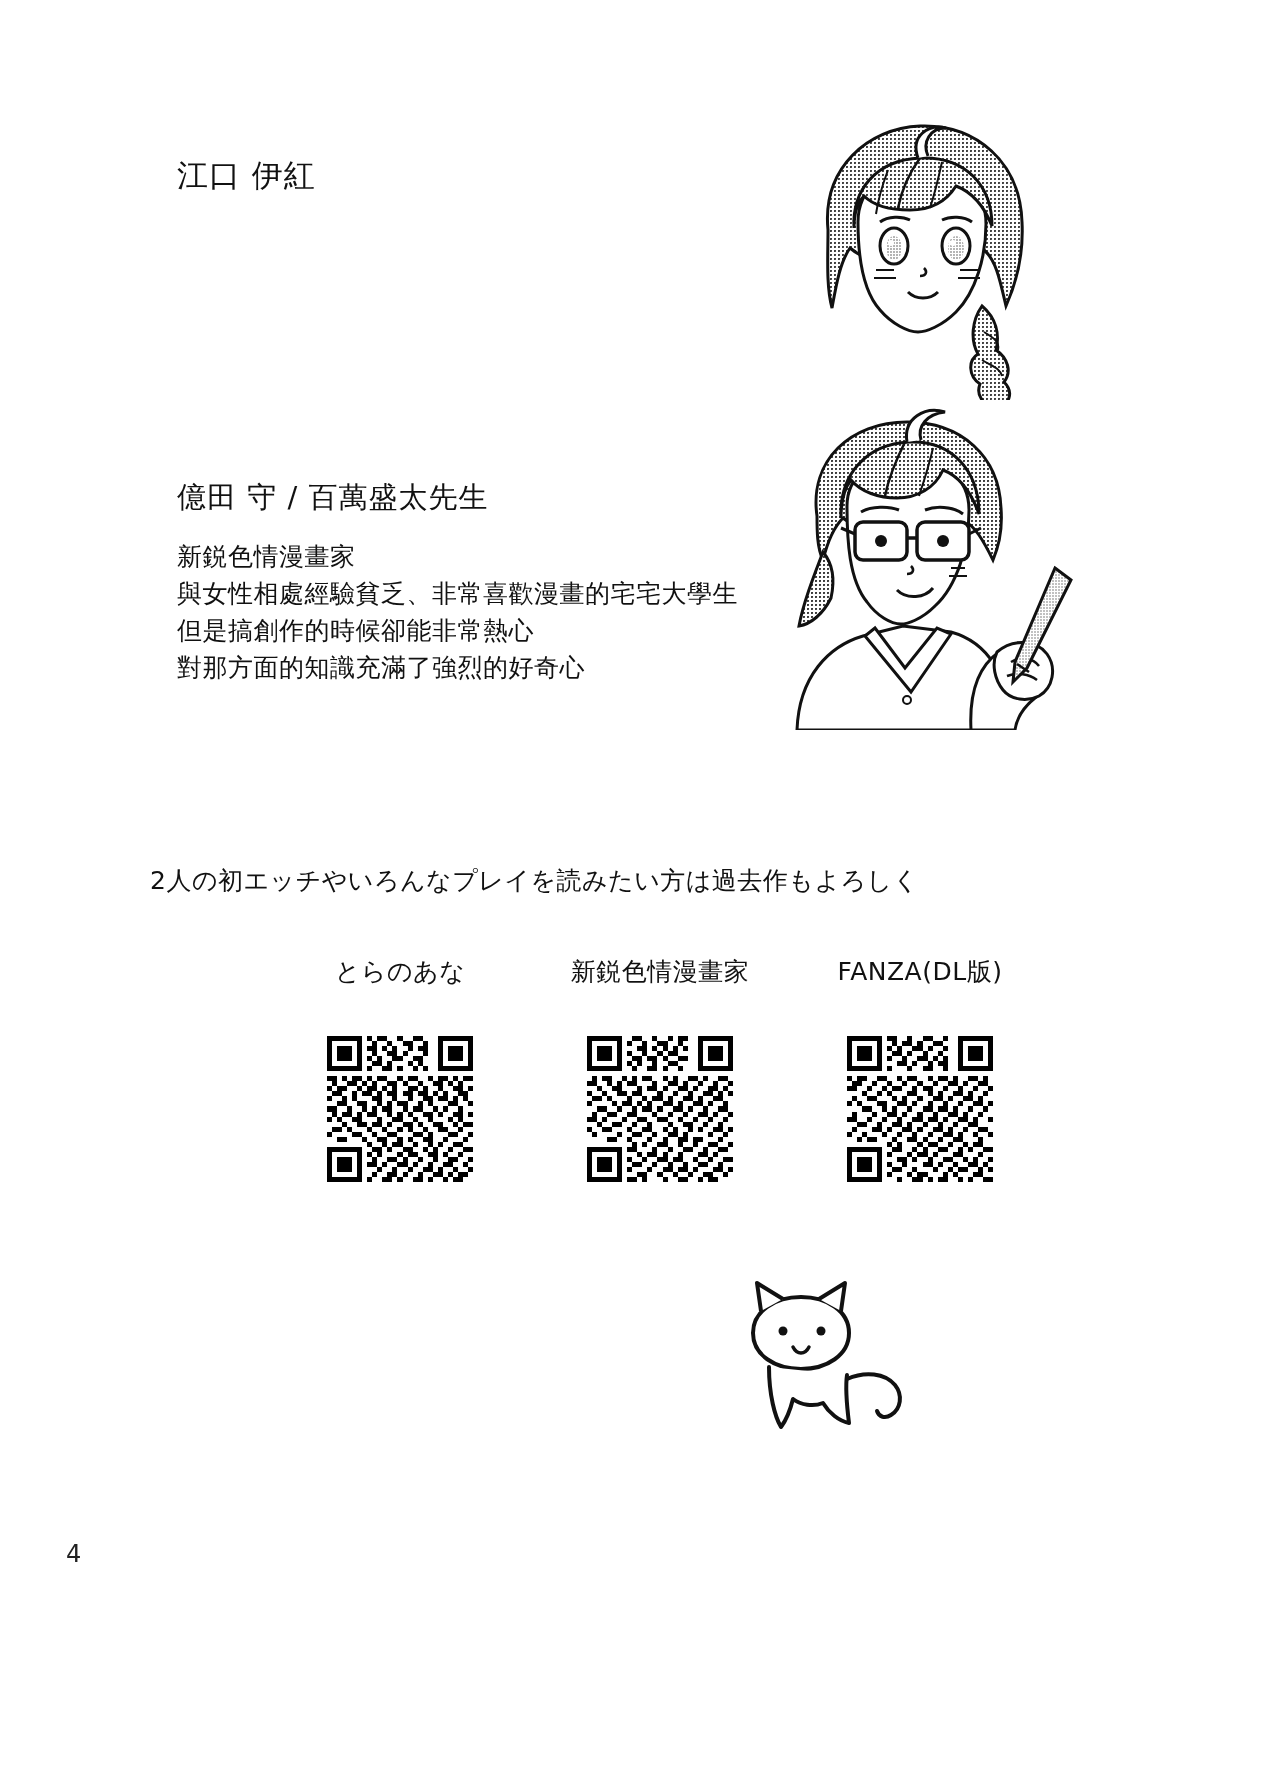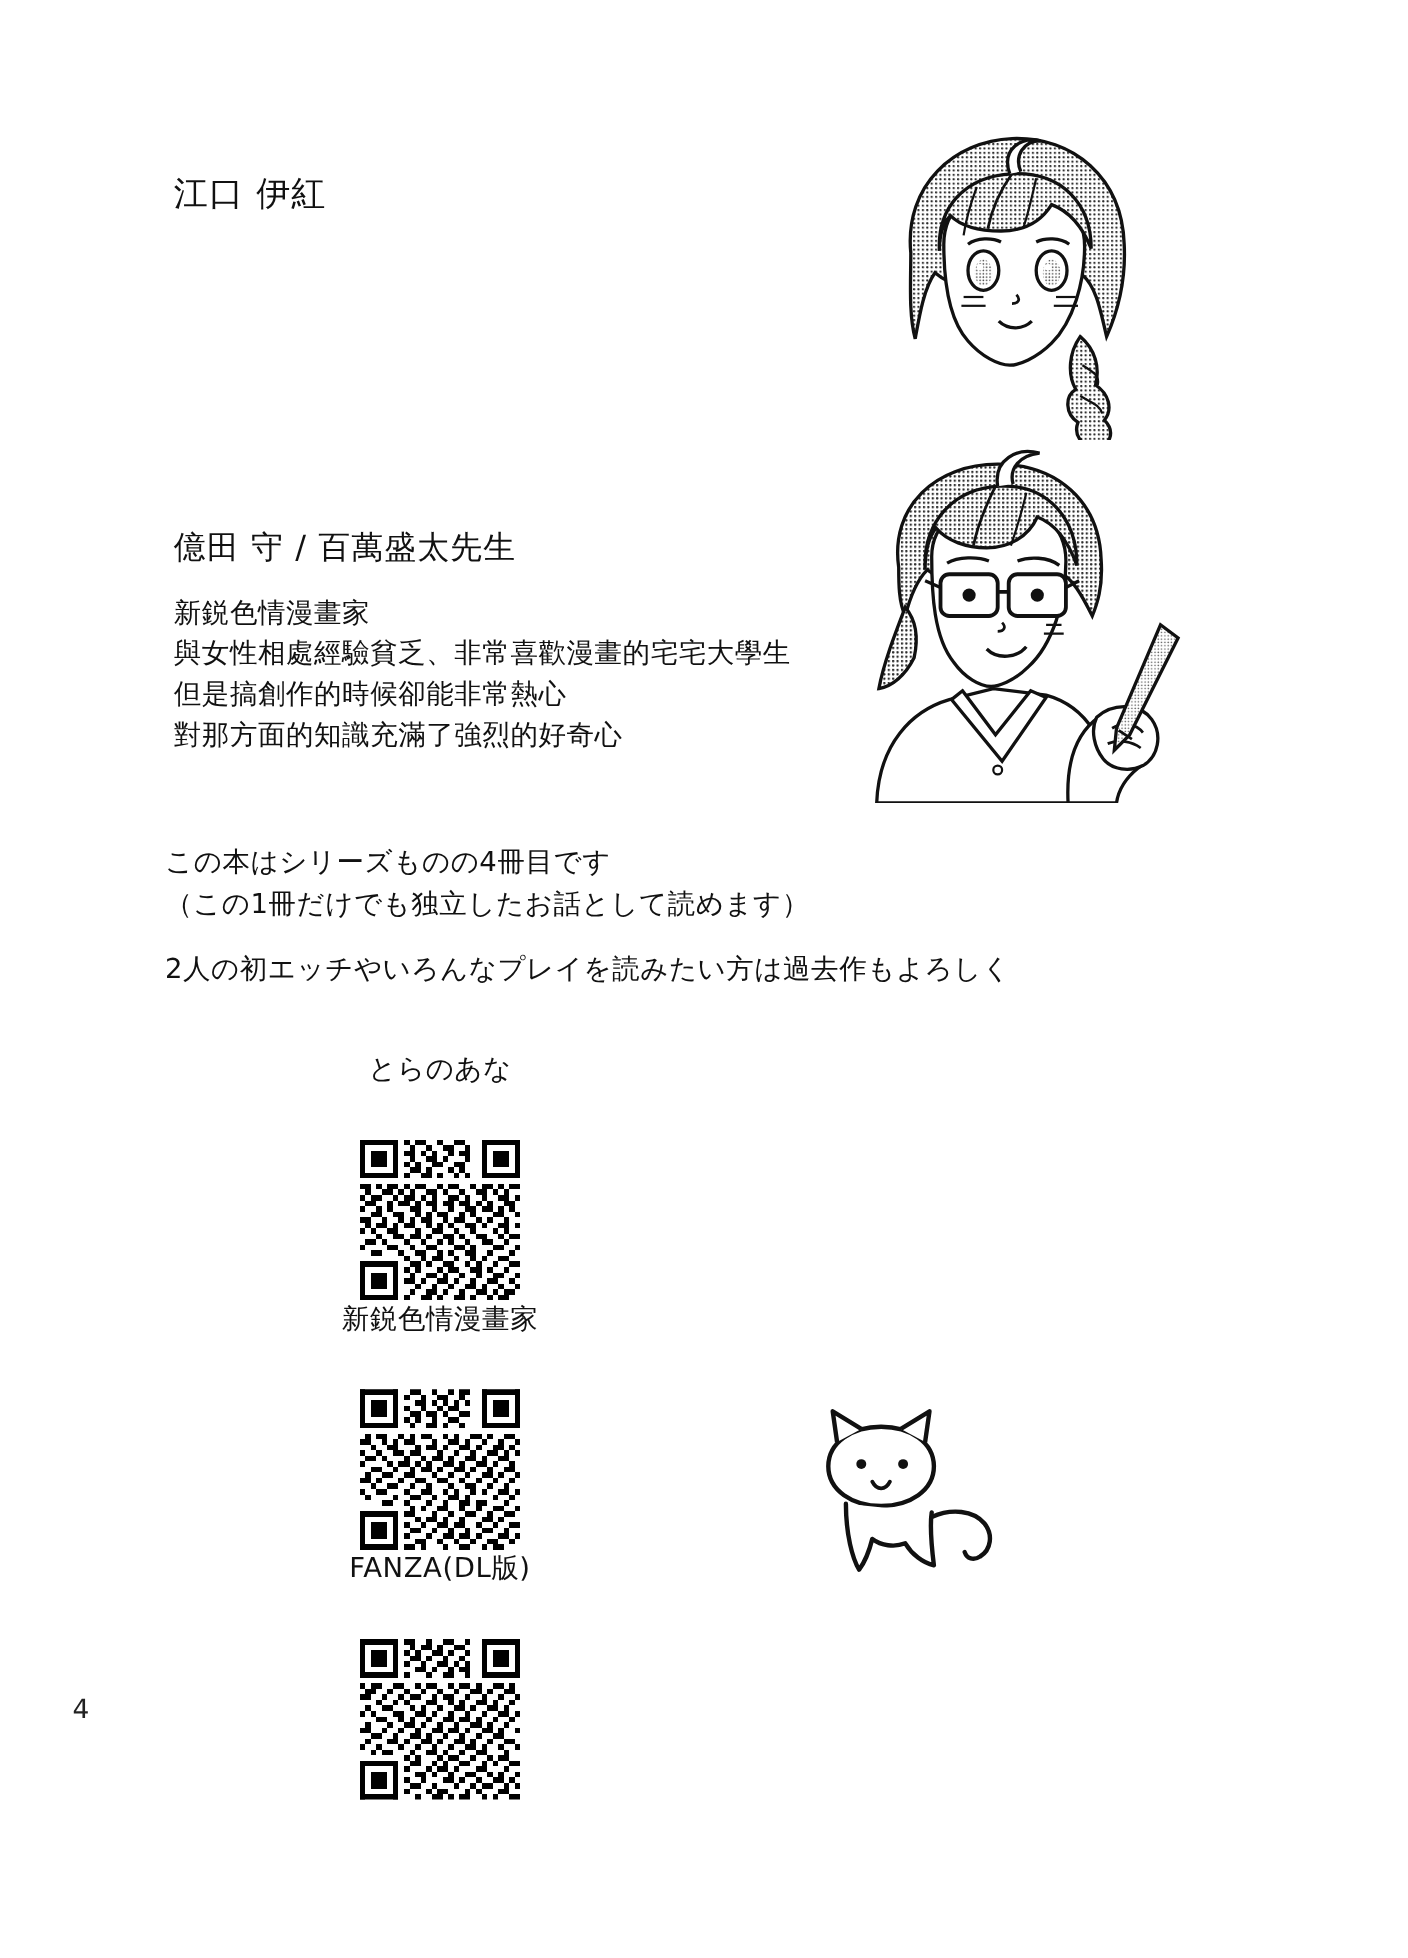--- a/index.html
+++ b/index.html
@@ -18,20 +18,21 @@
 
   .page {
     position: absolute;
     inset: 0;
     background: #ffffff;
   }
 
   
   .profile {
     position: absolute;
+    margin-left: 19px;
   }
   .profile .name {
     font-size: 31px;
     font-weight: 400;
     letter-spacing: 1px;
     margin: 0 0 16px 0;
     white-space: nowrap;
   }
   .profile .desc {
     font-size: 25px;
@@ -63,21 +64,20 @@
   #note-past   { left: 150px; top: 862px; }
 
   
   .shops {
     position: absolute;
     left: 300px;
     top: 955px;
     width: 720px;
     display: flex;
     justify-content: space-between;
-    flex-direction: column;
   }
   .shop {
     width: 200px;
     text-align: center;
   }
   .shop-label {
     font-size: 25px;
     letter-spacing: 0.5px;
     white-space: nowrap;
     display: block;
@@ -232,22 +232,20 @@
 
     <path d="M242 252 C258 238 282 240 292 254 C302 268 298 288 284 296 C272 302 256 300 248 290
              C240 280 236 264 242 252 Z" fill="#ffffff" stroke="#111" stroke-width="3"></path>
     <path d="M256 262 C266 256 278 258 284 266" fill="none" stroke="#111" stroke-width="2.5"></path>
     <path d="M252 276 C262 272 274 274 282 280" fill="none" stroke="#111" stroke-width="2.5"></path>
 
     <path d="M300 168 L316 180 L272 268 L258 282 L260 262 Z" fill="url(#tone4)" stroke="#111" stroke-width="3"></path>
     <path d="M262 264 L274 272" stroke="#111" stroke-width="2.5"></path>
   </svg>
 
-  <div class="note" id="note-series">この本はシリーズものの4冊目です
-（この1冊だけでも独立したお話として読めます）</div>
   <div class="note" id="note-past">2人の初エッチやいろんなプレイを読みたい方は過去作もよろしく</div>
 
   <div class="shops">
 
     <div class="shop">
       <span class="shop-label">とらのあな</span>
       <svg class="qr" viewBox="0 0 29 29" shape-rendering="crispEdges" xmlns="http://www.w3.org/2000/svg">
         <rect width="29" height="29" fill="#ffffff"></rect>
         <g fill="#000000">
           <rect x="0" y="0" width="7" height="1"></rect>

